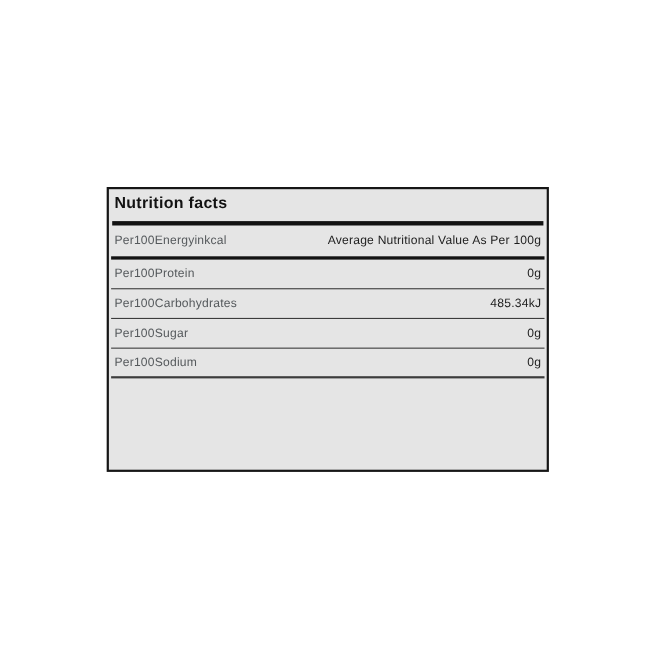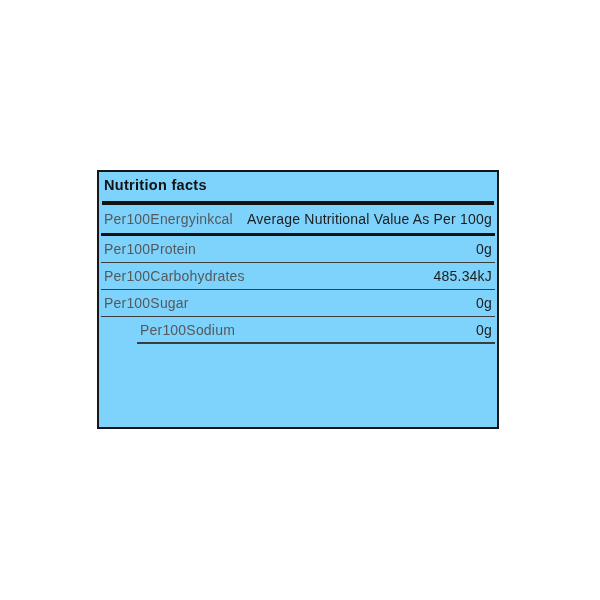--- a/index.html
+++ b/index.html
@@ -12,21 +12,21 @@
     position: relative;
     overflow: hidden;
   }
   .card {
     position: absolute;
     left: 97px;
     top: 170px;
     width: 402px;
     height: 259px;
     box-sizing: border-box;
-    background: #7dd3fc;
+    background: #e5e5e5;
     border: 2px solid #161616;
     padding: 0 2px;
   }
   .card-title {
     margin: 0;
     padding: 6px 3px 0 3px;
     font-size: 14.5px;
     line-height: 15px;
     font-weight: bold;
     letter-spacing: 0.3px;
@@ -38,31 +38,30 @@
     margin: 8px 1px 0 1px;
   }
   .row {
     display: flex;
     justify-content: space-between;
     align-items: center;
     box-sizing: border-box;
     height: 27px;
     padding: 0 3px;
     border-bottom: 1px solid #3c3c3c;
-    font-size: 14px;
+    font-size: 11px;
     letter-spacing: 0.2px;
     white-space: nowrap;
   }
   .row.header {
     height: 31px;
     border-bottom: 3px solid #121212;
   }
   .row.last {
     border-bottom-width: 2px;
-    margin-left: 36px;
   }
   .row-label {
     color: #55595c;
     font-weight: normal;
   }
   .row-value {
     color: #1d1d1d;
     font-weight: normal;
   }
 </style>

